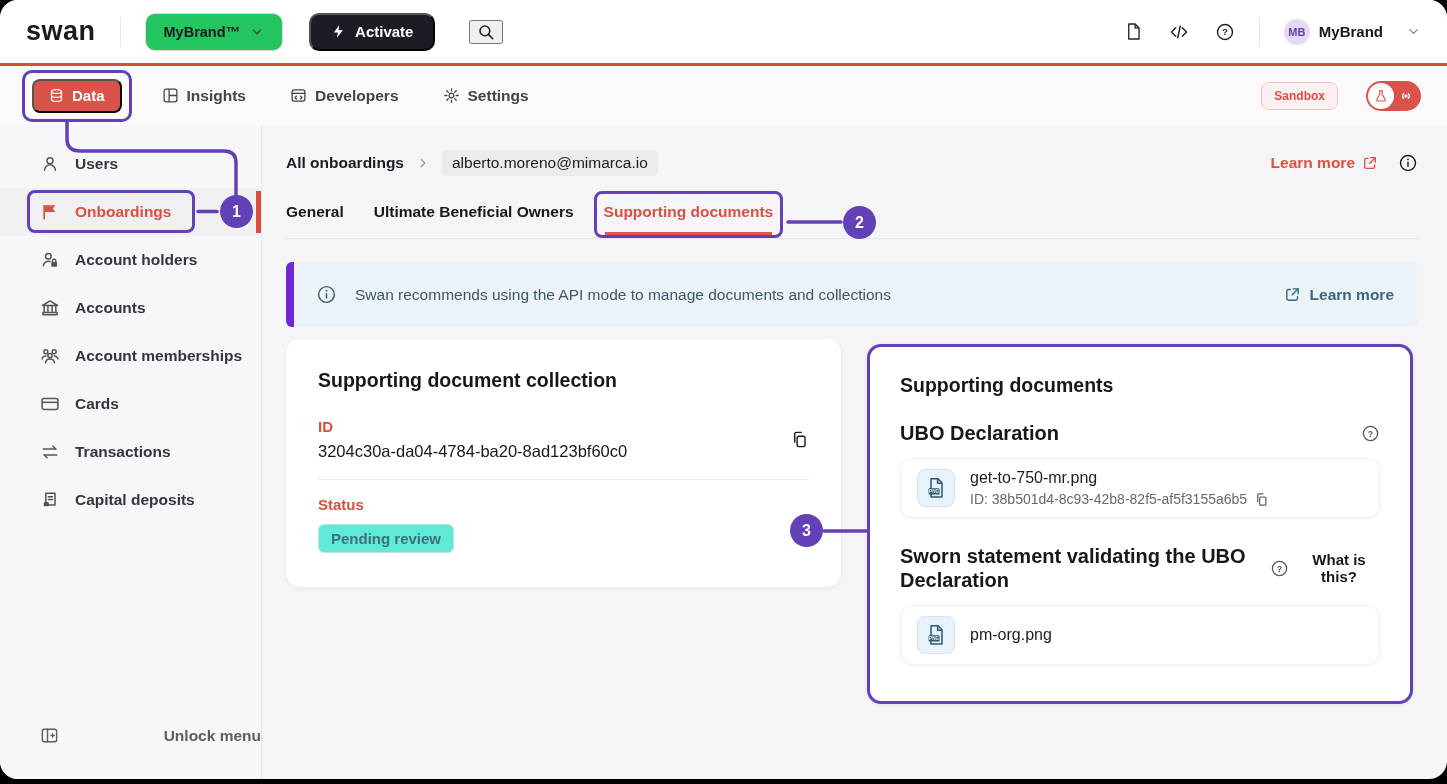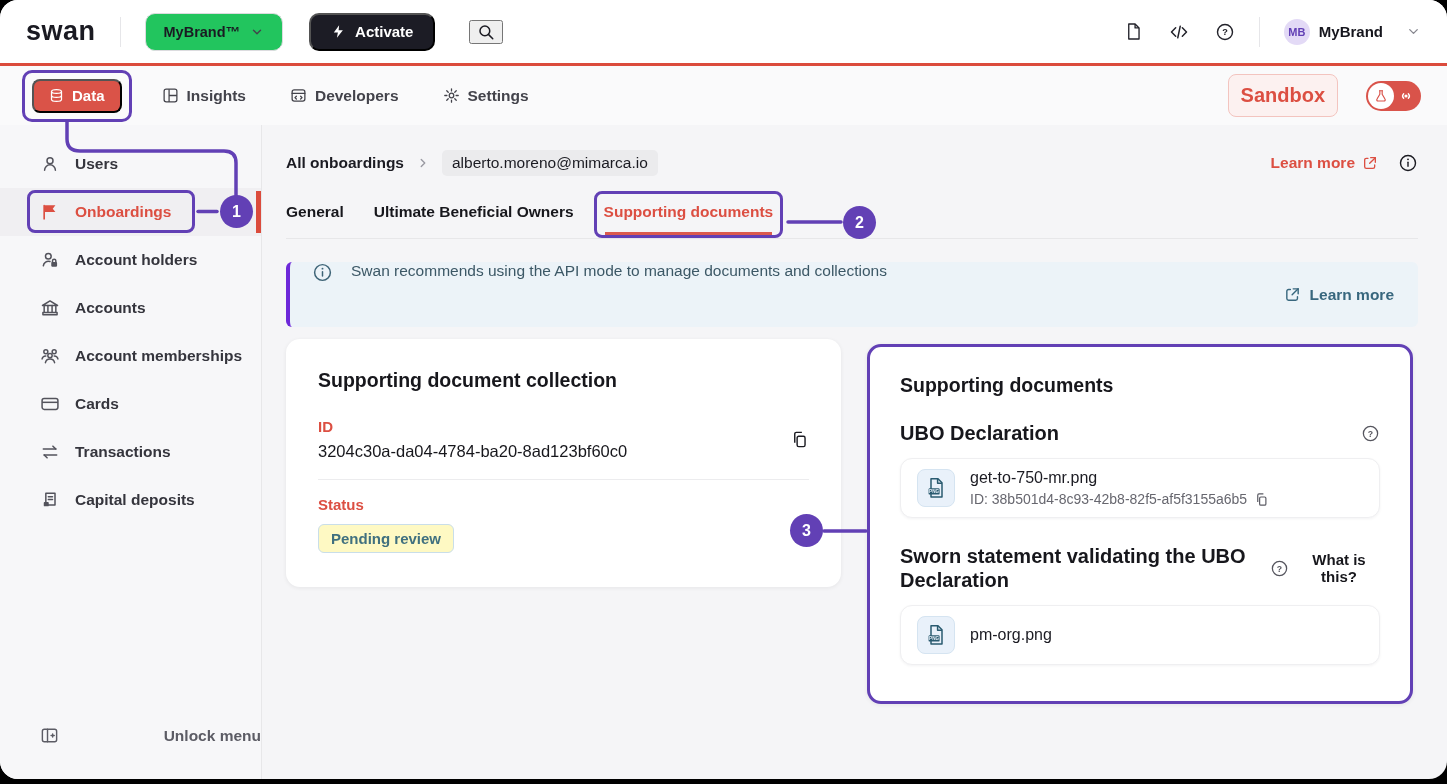--- a/index.html
+++ b/index.html
@@ -26,22 +26,22 @@
 
   
   .navbar{position:absolute;top:66px;left:0;right:0;height:59px;background:#FAFAFB;
     display:flex;align-items:center;padding:0 26px 0 22px;}
   .ann-frame{border:3px solid #6240B5;border-radius:10px;padding:6px 7px;background:transparent;}
   .data-btn{display:flex;align-items:center;gap:8px;height:34px;padding:0 15px;background:#DA5348;
     border-radius:8px;color:#fff;font-size:15px;font-weight:bold;}
   .nav-items{display:flex;align-items:center;gap:44px;margin-left:30px;}
   .nav-item{display:flex;align-items:center;gap:8px;font-size:15.5px;font-weight:bold;color:#43434B;}
   .nav-right{margin-left:auto;display:flex;align-items:center;gap:28px;}
-  .sandbox-badge{height:43px;display:flex;align-items:center;padding:0 12px;border:1px solid #F3C4BF;
-    background:#FCF1F0;border-radius:8px;color:#DC4F42;font-size:20px;font-weight:bold;}
+  .sandbox-badge{height:28px;display:flex;align-items:center;padding:0 12px;border:1px solid #F3C4BF;
+    background:#FCF1F0;border-radius:8px;color:#DC4F42;font-size:12px;font-weight:bold;}
   .env-toggle{position:relative;width:55px;height:30px;border-radius:15px;background:#D9534A;}
   .env-knob{position:absolute;left:2px;top:2px;width:26px;height:26px;border-radius:50%;background:#fff;
     display:flex;align-items:center;justify-content:center;color:#D9534A;}
   .env-live{position:absolute;right:7px;top:7px;color:#fff;}
 
   
   .sidebar{position:absolute;top:125px;left:0;bottom:0;width:262px;background:#F7F7F9;
     border-right:1px solid #E7E7E9;display:flex;flex-direction:column;padding-top:15px;}
   .s-item{position:relative;height:48px;display:flex;align-items:center;gap:15px;padding-left:40px;
     font-size:15.5px;font-weight:bold;color:#35353D;}
@@ -62,38 +62,38 @@
   .learn-red{display:flex;align-items:center;gap:7px;color:#DC4F42;font-size:15.5px;font-weight:bold;}
   .info-btn{color:#1B1B22;display:flex;}
 
   .tabs-row{display:flex;align-items:flex-end;gap:30px;margin-top:24px;border-bottom:1px solid #E7E7E9;}
   .tab{position:relative;padding-bottom:17px;font-size:15.5px;font-weight:bold;color:#17171C;white-space:nowrap;}
   .tab.active{color:#DC4F42;}
   .tab.active::before{content:'';position:absolute;left:1px;right:1px;bottom:3px;height:3px;background:#DB5A4E;}
   .tab.active::after{content:'';position:absolute;left:-10px;right:-10px;top:-12px;bottom:0px;
     border:3px solid #6240B5;border-radius:8px;pointer-events:none;}
 
-  .banner{margin-top:23px;height:65px;background:#ECF3F8;border-left:4px solid #6d28d9;border-radius:6px;
-    display:flex;padding:0 24px 0 22px;}
+  .banner{margin-top:23px;height:65px;background:#ECF3F8;border-left:8px solid #6d28d9;border-radius:6px;
+    display:flex;align-items:center;padding:0 24px 0 22px;}
   .banner .b-ic{color:#3D6376;display:flex;}
   .banner-text{margin-left:18px;font-size:15.5px;color:#3C5866;}
   .banner-link{margin-left:auto;display:flex;align-items:center;gap:9px;color:#38677E;
     font-size:15.5px;font-weight:bold;}
 
   .cards{display:flex;align-items:flex-start;gap:26px;margin-top:12px;}
   .card{background:#fff;border-radius:14px;box-shadow:0 1px 4px rgba(27,27,34,.07);}
   .card-left{width:555px;padding:30px 32px 34px 32px;}
   .card-title{font-size:19.5px;font-weight:bold;color:#17171C;}
   .field-row{display:flex;align-items:center;justify-content:space-between;margin-top:26px;}
   .field-label{font-size:15px;font-weight:bold;color:#DC4F42;}
   .field-value{font-size:16.5px;color:#17171C;margin-top:7px;}
   .copy-btn{color:#1B1B22;display:flex;}
   .hr{border:none;border-top:1px solid #ECECEE;margin:18px 0 16px 0;}
   .status-badge{display:inline-block;margin-top:11px;padding:5px 12px;border:1px solid #C9DEE9;
-    background:#fef9c3;border-radius:6px;color:#40707F;font-size:15px;font-weight:bold;}
+    background:#5eead4;border-radius:6px;color:#40707F;font-size:15px;font-weight:bold;}
 
   .card-right{width:546px;border:3px solid #6240B5;padding:27px 30px 36px 30px;margin-top:5px;}
   .doc-section{margin-top:24px;}
   .sec-head{display:flex;align-items:center;justify-content:space-between;margin-bottom:13px;}
   .sec-label{font-size:20px;font-weight:bold;color:#17171C;max-width:370px;line-height:24px;}
   .help-ic{color:#55555E;display:flex;}
   .whatis{display:flex;align-items:center;gap:9px;font-size:15px;font-weight:bold;color:#17171C;}
   .file-row{display:flex;align-items:center;gap:15px;border:1px solid #EFEFF1;border-radius:12px;
     padding:10px 16px;box-shadow:0 1px 3px rgba(27,27,34,.05);background:#fff;}
   .file-chip{width:38px;height:38px;border-radius:8px;background:#E9F1FA;border:1px solid #D5E4F1;

